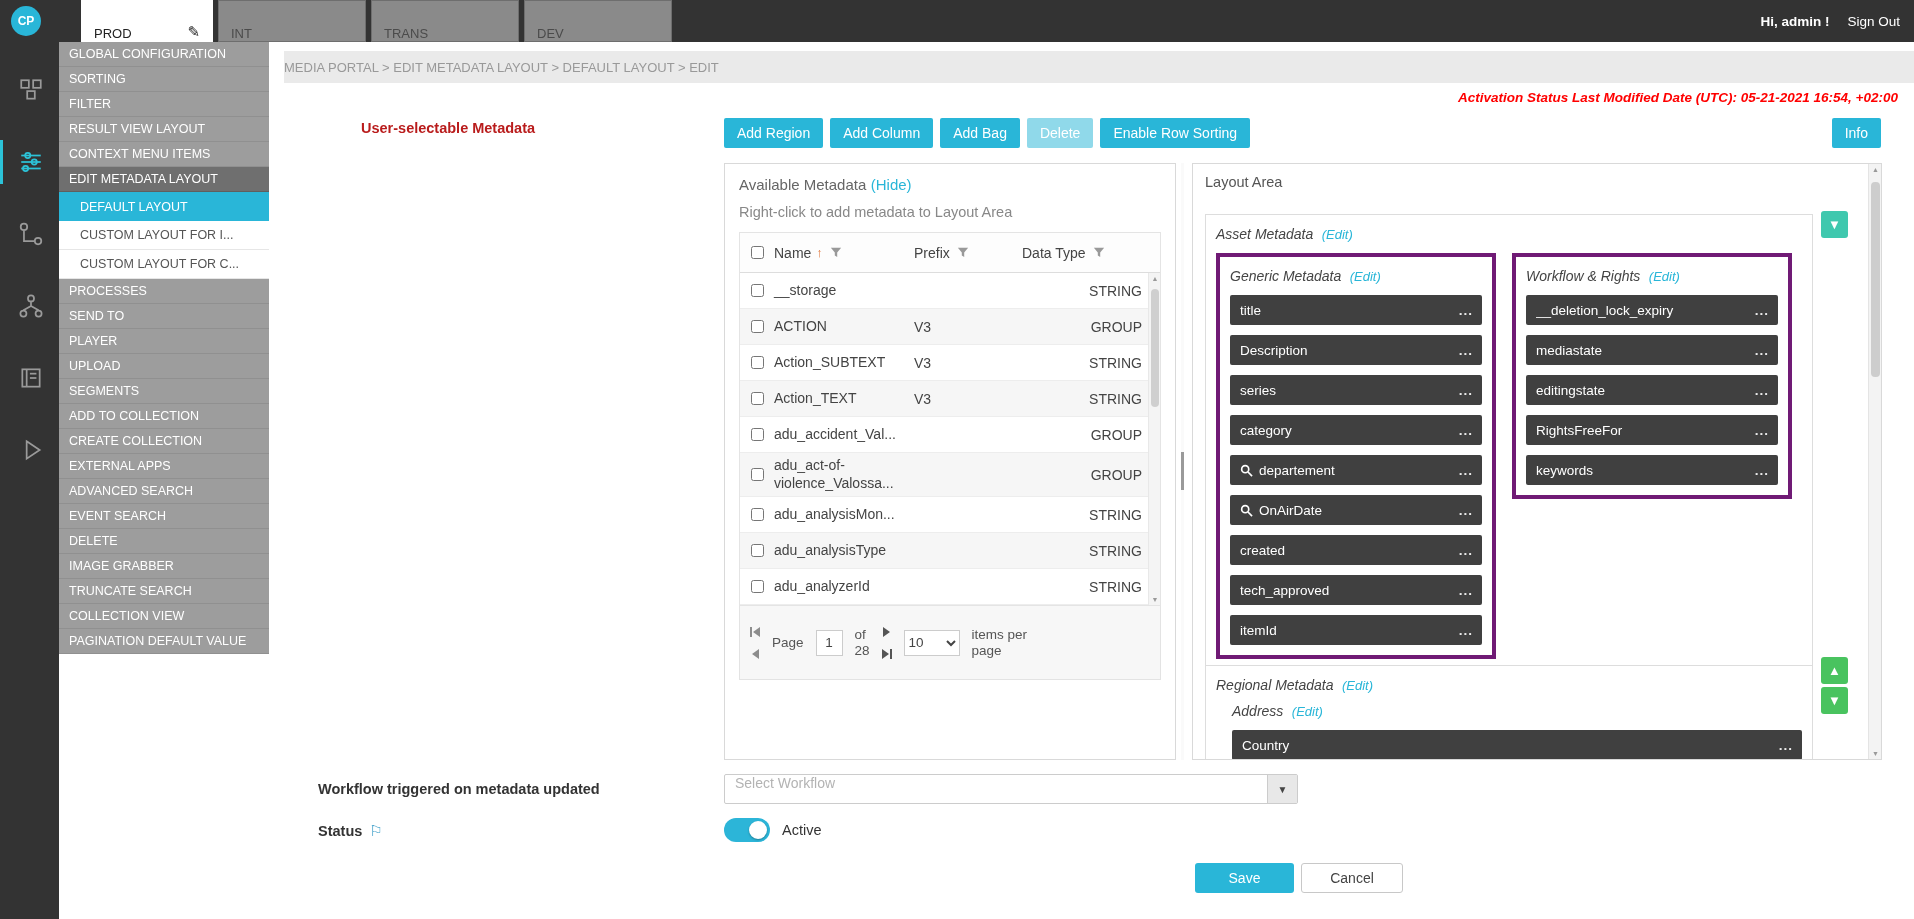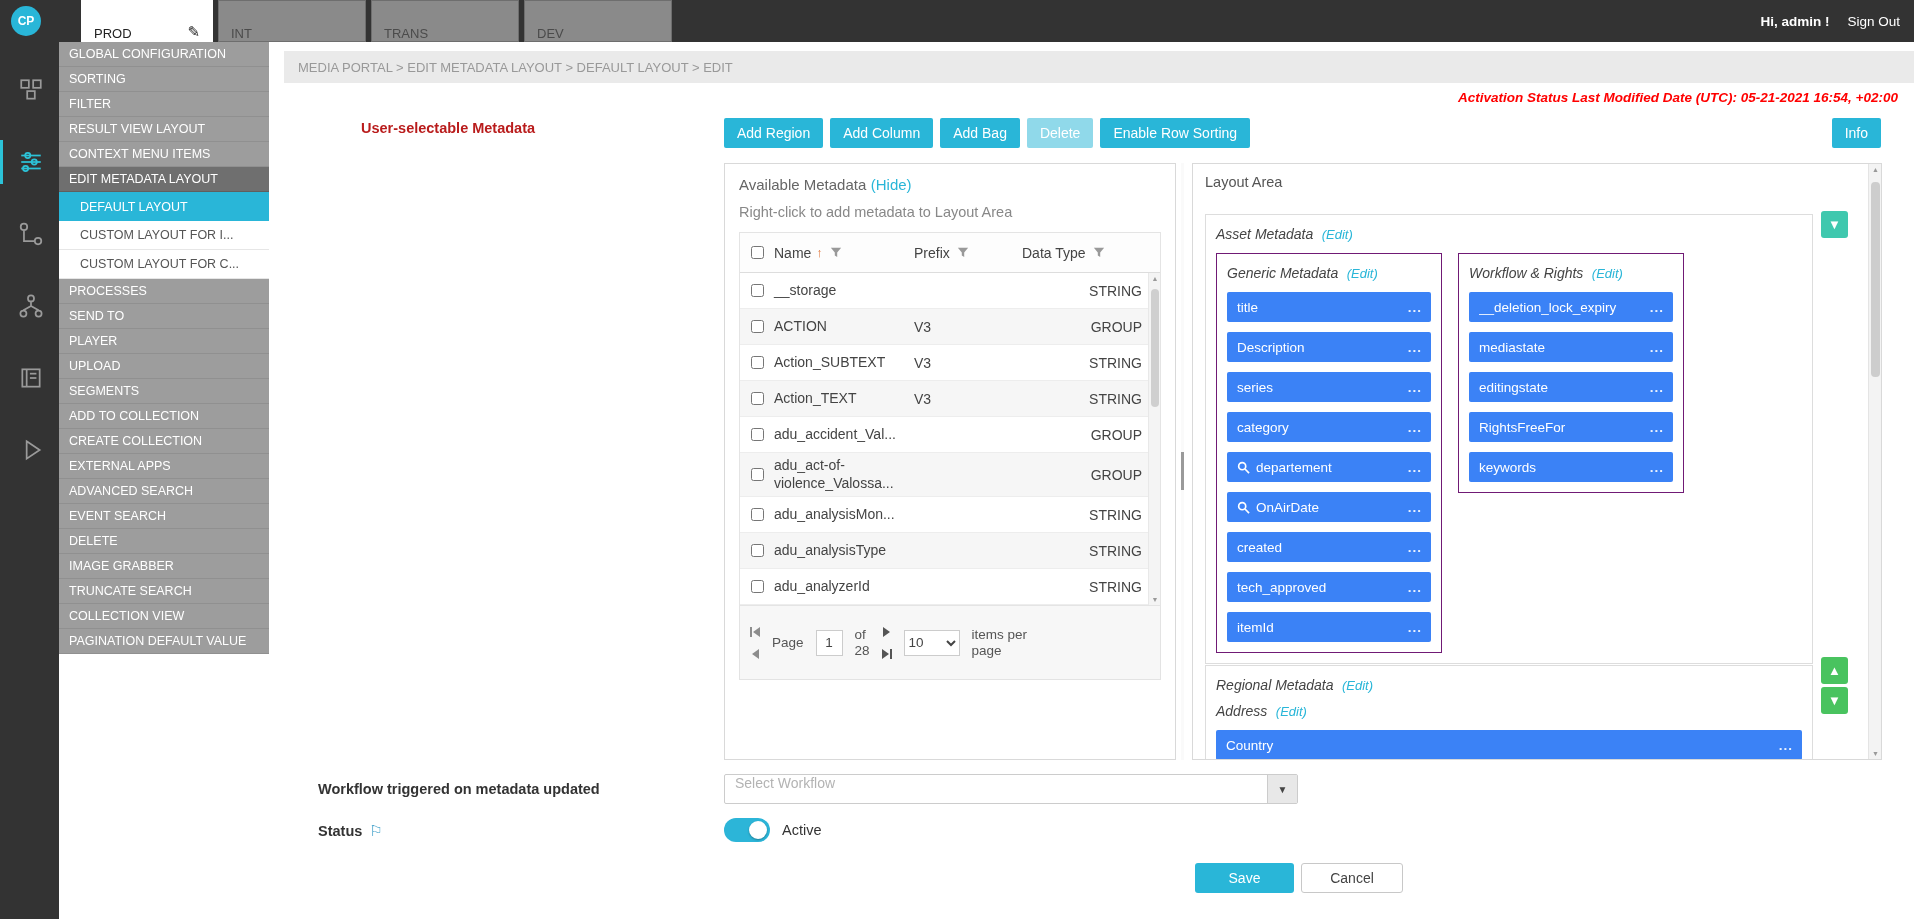--- a/index.html
+++ b/index.html
@@ -33,21 +33,21 @@
   
   .sidebar { position:absolute; left:59px; top:42px; width:210px; }
   .side-item { display:flex; align-items:center; font-size:12.5px; cursor:default; }
   .side-item.s-default { height:25px; background:#9d9d9d; border-bottom:1px solid #909090; color:#fff; padding-left:10px; }
   .side-item.s-section-active { height:25px; background:#6f6f6f; border-bottom:1px solid #5f5f5f; color:#fff; padding-left:10px; }
   .side-item.s-sub { height:29px; background:#fff; border-bottom:1px solid #e6e6e6; color:#555; padding-left:21px; }
   .side-item.s-sub-active { height:29px; background:#29b6d8; color:#fff; padding-left:21px; }
 
   
   .breadcrumb { position:absolute; left:284px; top:51px; right:0; height:32px; background:#eaeaea;
-                color:#999; font-size:13px; display:flex; align-items:center; padding-left:14px; }
+                color:#999; font-size:13px; display:flex; align-items:center; }
 
   .activation-note { position:absolute; right:16px; top:90px; color:#ff0000; font-style:italic;
                      font-weight:bold; font-size:13.5px; }
 
   .section-label { position:absolute; left:318px; top:120px; font-weight:bold; color:#b91c1c; font-size:14.5px;margin-left:43px; }
 
   
   .toolbar { position:absolute; left:724px; top:118px; display:flex; gap:7px; }
   .btn { height:30px; padding:0 13px; background:#29b6d8; color:#fff; border:none; border-radius:2px;
          font-size:14px; font-family:inherit; cursor:pointer; }
@@ -104,30 +104,30 @@
   .layout-scroll { position:absolute; right:0; top:0; width:13px; height:100%; background:#f3f3f3; border-left:1px solid #e4e4e4; }
   .layout-scroll .thumb { position:absolute; left:2px; top:18px; width:9px; height:195px; background:#cdcdcd; border-radius:4px; }
   .layout-scroll .arr { position:absolute; left:0; width:13px; text-align:center; font-size:7px; color:#999; }
 
   .meta-section { position:absolute; left:12px; width:608px; border:1px solid #ddd; padding:10px; background:#fff; }
   #asset-section { top:50px; }
   #regional-section { top:501px; height:130px; }
   .section-header { font-style:italic; color:#444; font-size:14px; }
   .edit-link { color:#29b6d8; font-style:italic; font-size:13px; margin-left:4px; text-decoration:none; cursor:pointer; }
   .asset-cols { display:flex; gap:16px; margin-top:10px; align-items:flex-start; }
-  .meta-col { border:1px solid #701a75; padding:10px; width:226px; background:#fff; }
-
-  .chip { height:30px; background:#3b82f6; border-radius:2px; color:#fff; font-size:13.5px;
+  .meta-col { border:4px solid #701a75; padding:10px; width:280px; background:#fff; }
+
+  .chip { height:30px; background:#404040; border-radius:2px; color:#fff; font-size:13.5px;
           display:flex; align-items:center; padding:0 9px 0 10px; margin-top:10px; cursor:pointer; }
   .chip-label { flex:1; white-space:nowrap; overflow:hidden; text-overflow:ellipsis; }
   .chip-search { display:none; margin-right:6px; align-items:center; }
   .chip.has-search .chip-search { display:flex; }
   .chip-dots { font-weight:bold; letter-spacing:1px; opacity:.9; }
 
-  .address-block { margin-top:8px; margin-left:0; }
+  .address-block { margin-top:8px; margin-left:16px; }
 
   .sq-btn { position:absolute; width:27px; height:27px; border-radius:3px; color:#fff; font-size:13px;
             display:flex; align-items:center; justify-content:center; cursor:pointer; border:none; }
   #layout-down-btn { left:628px; top:47px; background:#3fc8ae; }
   #move-up-btn   { left:628px; top:493px; background:#49c35f; }
   #move-down-btn { left:628px; top:523px; background:#49c35f; }
 
   
   .workflow-label { position:absolute; left:318px; top:781px; font-weight:bold; color:#333; font-size:14.5px; }
   .dropdown { position:absolute; left:724px; top:774px; width:574px; height:30px; border:1px solid #ccc;

